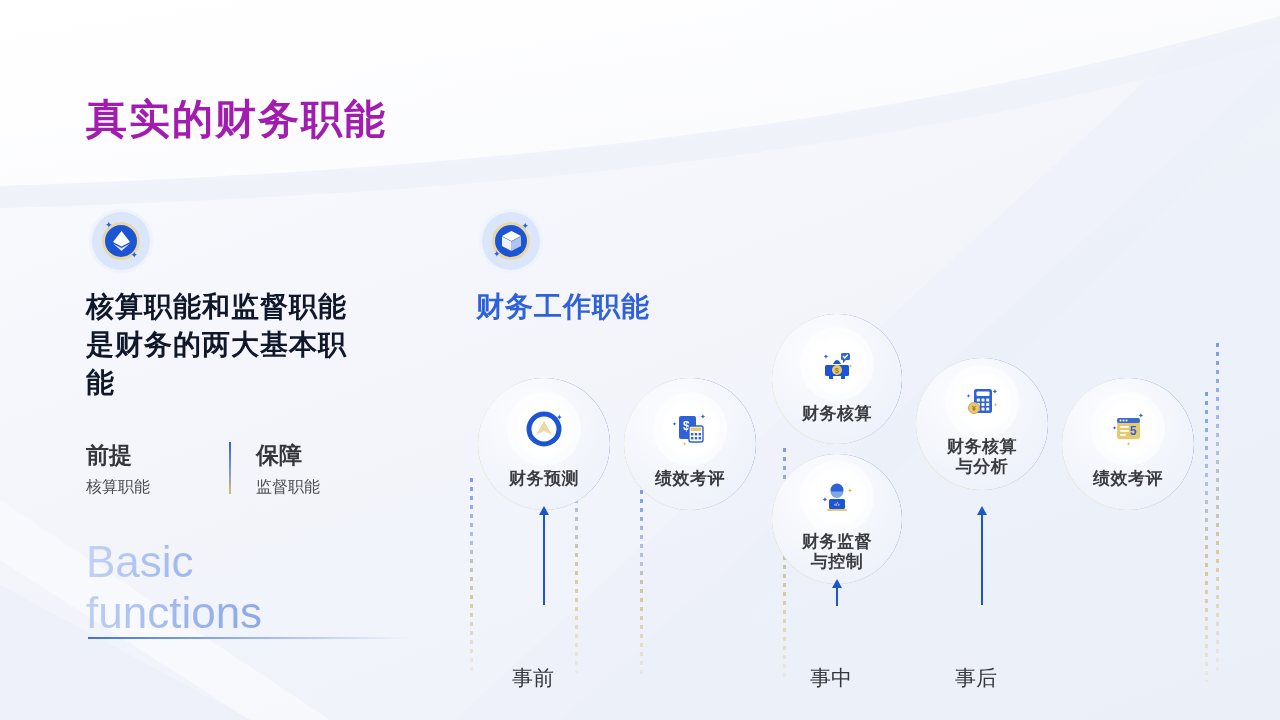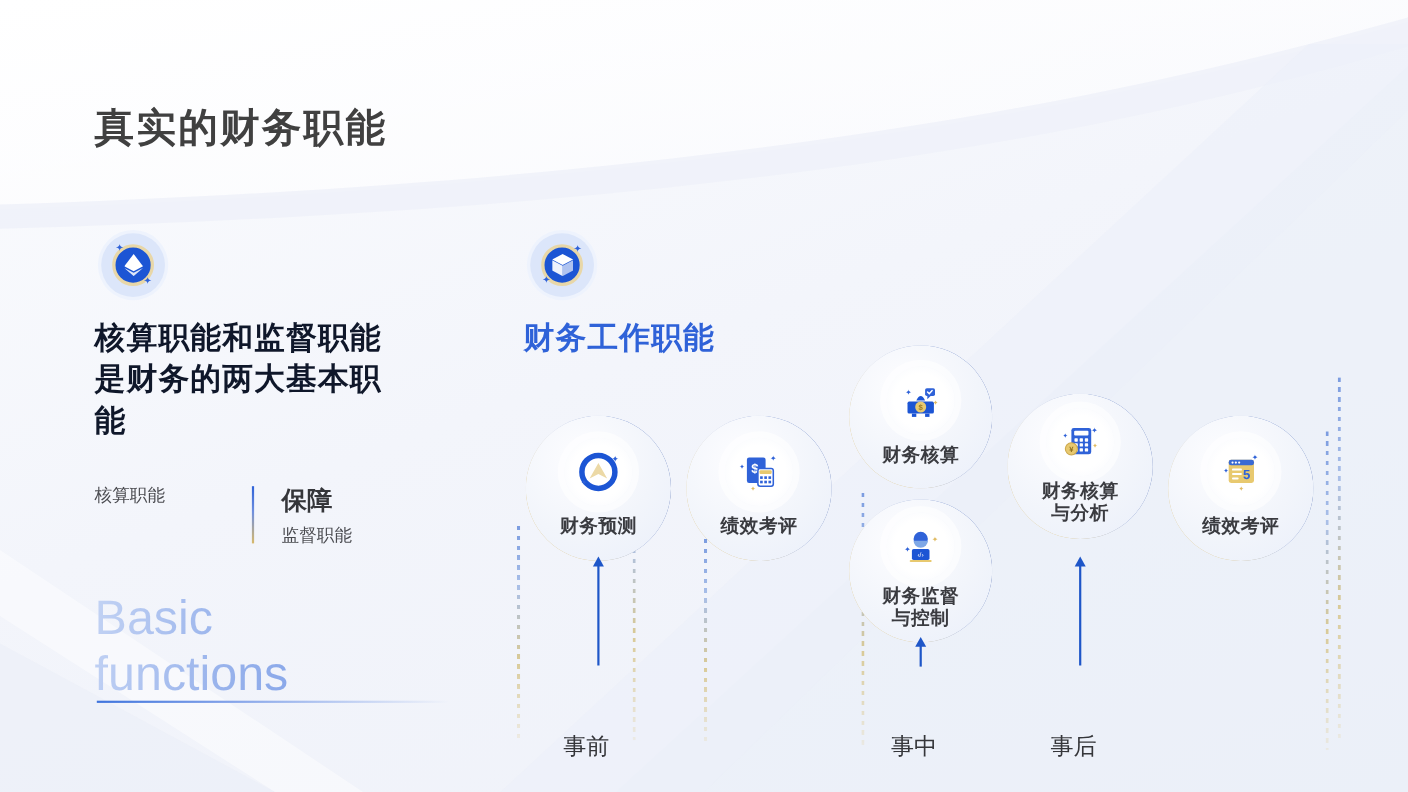--- a/index.html
+++ b/index.html
@@ -14,21 +14,21 @@
   .bg-base {
     position:absolute; inset:0;
     background:linear-gradient(160deg,#fbfcfe 0%,#f3f5fb 45%,#eef1f9 100%);
   }
   .bg-curve {
     position:absolute; left:0; top:0; width:1280px; height:720px;
   }
   
   .page-title {
     position:absolute; left:86px; top:92px;
-    font-size:36px; font-weight:bold; color:#404040;
+    font-size:41px; font-weight:bold; color:#a21caf;
     letter-spacing:2px;
   }
   
   .badge {
     position:absolute; width:58px; height:58px; border-radius:50%;
     background:#dce6fa;
     box-shadow:0 0 0 3px #eef3fd;
     display:flex; align-items:center; justify-content:center;
   }
   .badge-inner {
@@ -149,20 +149,21 @@
       <polygon points="8.5,0 17,11 8.5,15.5 0,11" fill="#ffffff"></polygon>
       <polygon points="8.5,17 17,12.6 8.5,20 0,12.6" fill="#ffffff" opacity=".85"></polygon>
     </svg>
   </div>
 </div>
 
 <div class="left-head">核算职能和监督职能是财务的两大基本职能</div>
 
 <div class="pair-row">
   <div class="pair-col">
+    <div class="pair-title">前提</div>
     <div class="pair-sub">核算职能</div>
   </div>
   <div class="pair-div"></div>
   <div class="pair-col">
     <div class="pair-title">保障</div>
     <div class="pair-sub">监督职能</div>
   </div>
 </div>
 
 <div class="basic-fn">

